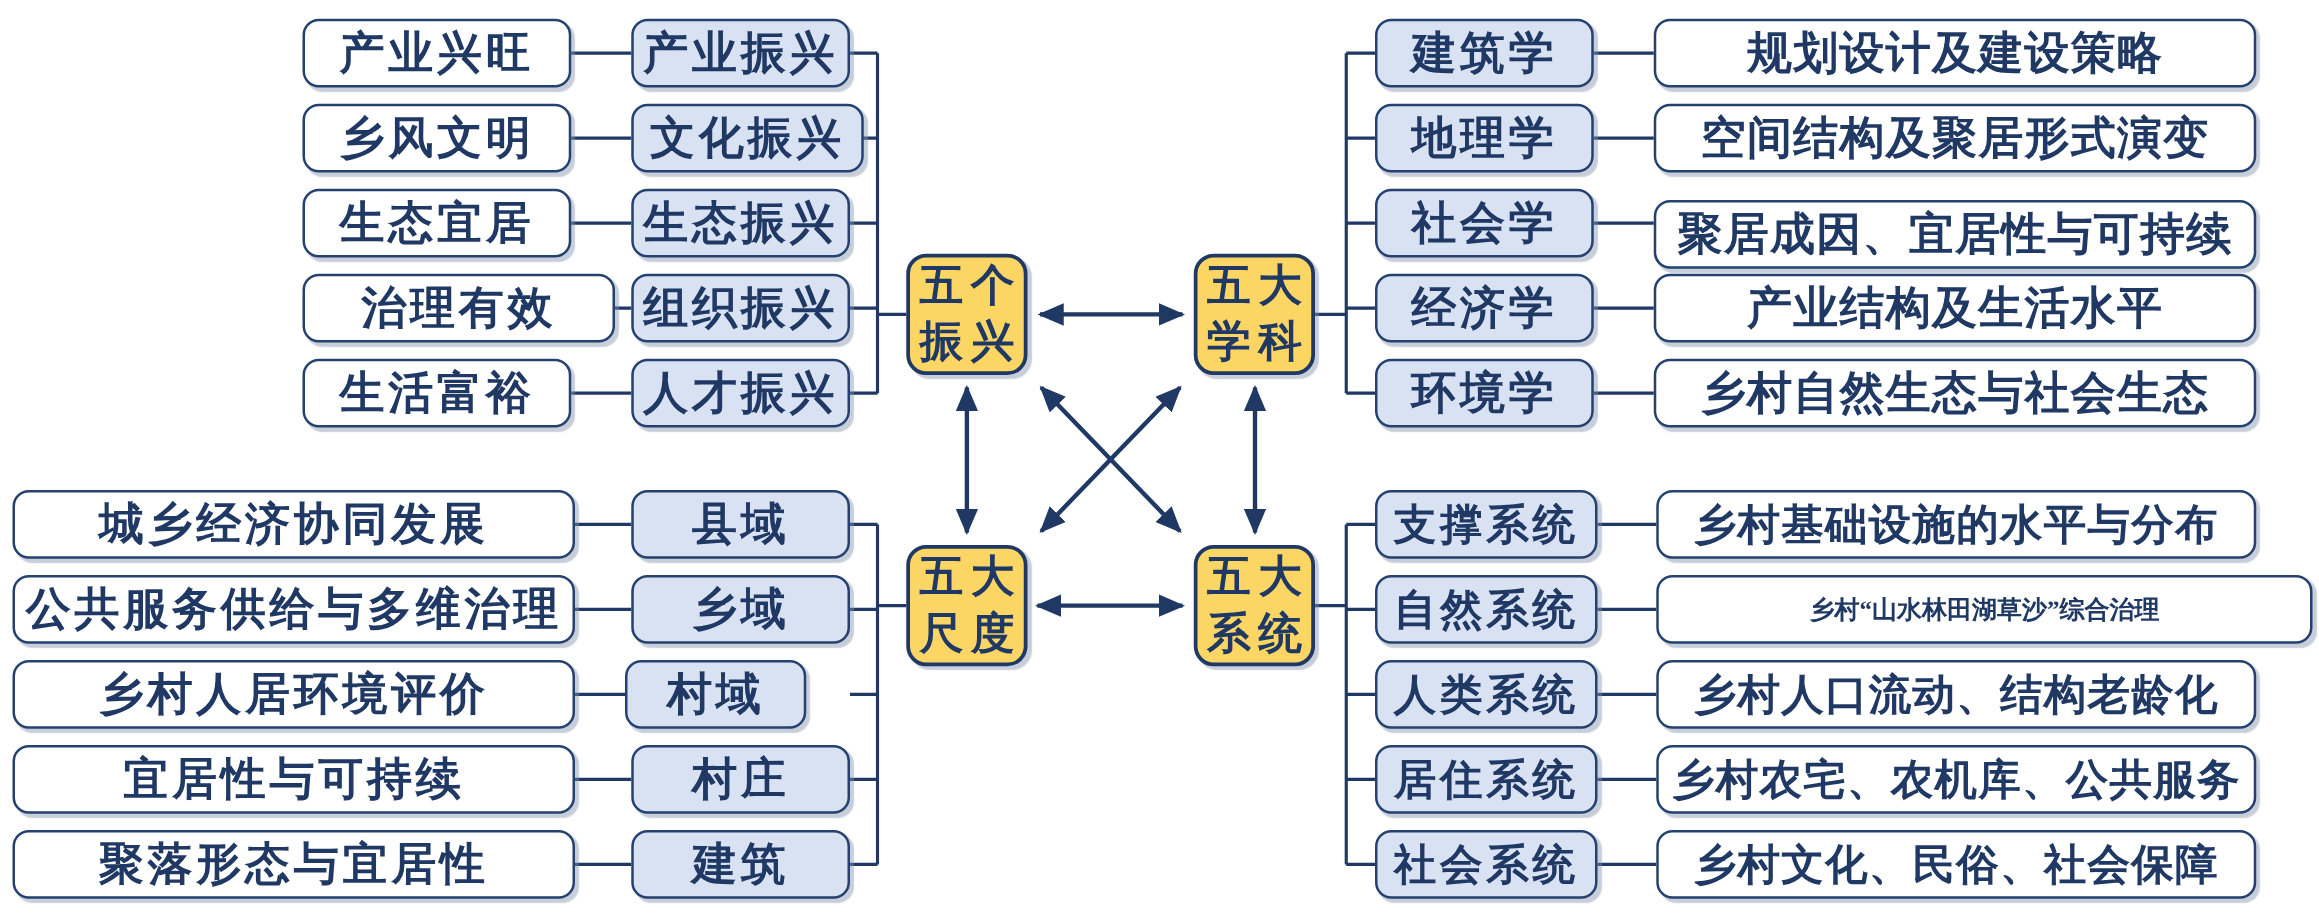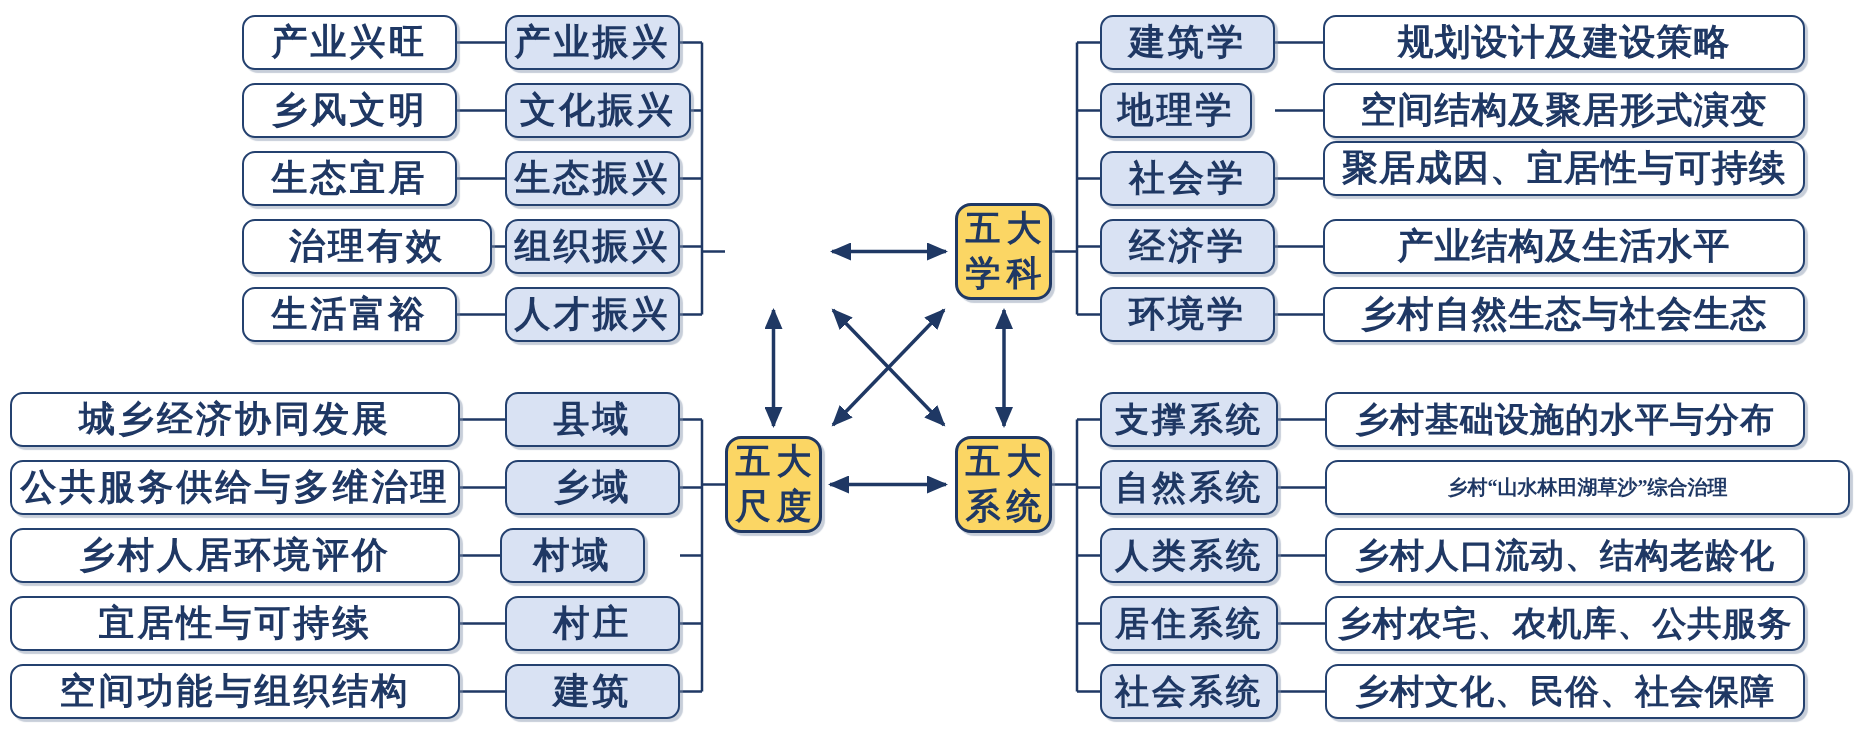--- a/index.html
+++ b/index.html
@@ -48,20 +48,24 @@
     <path fill="none" stroke="#1f3864" stroke-width="2.5" d="M1278 419.5H1325 M1077 419.5H1100 M1278 487.5H1325 M1077 487.5H1100 M1278 555.5H1325 M1077 555.5H1100 M1278 623.5H1325 M1077 623.5H1100 M1278 691.5H1325 M1077 691.5H1100 M1077 419.5V691.5 M1052 484.5H1077"></path>
 
     <line x1="832" y1="251.5" x2="946" y2="251.5" stroke="#1f3864" stroke-width="3.5" marker-start="url(#ah)" marker-end="url(#ah)"></line>
     <line x1="830" y1="484.5" x2="946" y2="484.5" stroke="#1f3864" stroke-width="3.5" marker-start="url(#ah)" marker-end="url(#ah)"></line>
     <line x1="773.5" y1="310" x2="773.5" y2="426" stroke="#1f3864" stroke-width="3.5" marker-start="url(#ah)" marker-end="url(#ah)"></line>
     <line x1="1004" y1="310" x2="1004" y2="426" stroke="#1f3864" stroke-width="3.5" marker-start="url(#ah)" marker-end="url(#ah)"></line>
     <line x1="833" y1="310" x2="944" y2="425" stroke="#1f3864" stroke-width="3.5" marker-start="url(#ah)" marker-end="url(#ah)"></line>
     <line x1="944" y1="310" x2="833" y2="425" stroke="#1f3864" stroke-width="3.5" marker-start="url(#ah)" marker-end="url(#ah)"></line>
   </svg>
 
+  <div class="hub" style="left:725px;top:203px;">
+    <span>五个</span>
+    <span>振兴</span>
+  </div>
   <div class="hub" style="left:955px;top:203px;">
     <span>五大</span>
     <span>学科</span>
   </div>
   <div class="hub" style="left:725px;top:436px;">
     <span>五大</span>
     <span>尺度</span>
   </div>
   <div class="hub" style="left:955px;top:436px;">
     <span>五大</span>
@@ -77,40 +81,40 @@
     <div class="nbox blue" style="left:505px;top:151px;width:175px;">生态振兴</div>
     <div class="nbox" style="left:242px;top:219px;width:250px;">治理有效</div>
     <div class="nbox blue" style="left:505px;top:219px;width:175px;">组织振兴</div>
     <div class="nbox" style="left:242px;top:287px;width:215px;">生活富裕</div>
     <div class="nbox blue" style="left:505px;top:287px;width:175px;">人才振兴</div>
   </div>
 
   <div>
     <div class="nbox blue" style="left:1100px;top:15px;width:175px;">建筑学</div>
     <div class="nbox desc" style="left:1323px;top:15px;width:482px;">规划设计及建设策略</div>
-    <div class="nbox blue" style="left:1100px;top:83px;width:152px;">地理学</div>
+    <div class="nbox blue" style="left:1100px;top:83px;width:175px;">地理学</div>
     <div class="nbox desc" style="left:1323px;top:83px;width:482px;">空间结构及聚居形式演变</div>
     <div class="nbox blue" style="left:1100px;top:151px;width:175px;">社会学</div>
-    <div class="nbox desc" style="left:1323px;top:141px;width:482px;">聚居成因、宜居性与可持续</div>
+    <div class="nbox desc" style="left:1323px;top:160px;width:482px;">聚居成因、宜居性与可持续</div>
     <div class="nbox blue" style="left:1100px;top:219px;width:175px;">经济学</div>
     <div class="nbox desc" style="left:1323px;top:219px;width:482px;">产业结构及生活水平</div>
     <div class="nbox blue" style="left:1100px;top:287px;width:175px;">环境学</div>
     <div class="nbox desc" style="left:1323px;top:287px;width:482px;">乡村自然生态与社会生态</div>
   </div>
 
   <div>
     <div class="nbox" style="left:10px;top:392px;width:450px;">城乡经济协同发展</div>
     <div class="nbox blue" style="left:505px;top:392px;width:175px;">县域</div>
     <div class="nbox" style="left:10px;top:460px;width:450px;">公共服务供给与多维治理</div>
     <div class="nbox blue" style="left:505px;top:460px;width:175px;text-align:center;">乡域</div>
     <div class="nbox" style="left:10px;top:528px;width:450px;">乡村人居环境评价</div>
     <div class="nbox blue" style="left:500px;top:528px;width:145px;">村域</div>
     <div class="nbox" style="left:10px;top:596px;width:450px;">宜居性与可持续</div>
     <div class="nbox blue" style="left:505px;top:596px;width:175px;">村庄</div>
-    <div class="nbox" style="left:10px;top:664px;width:450px;">空间功能与组织结构</div>
+    <div class="nbox" style="left:10px;top:664px;width:450px;">聚落形态与宜居性</div>
     <div class="nbox blue" style="left:505px;top:664px;width:175px;">建筑</div>
   </div>
 
   <div>
     <div class="nbox blue small" style="left:1100px;top:392px;width:178px;">支撑系统</div>
     <div class="nbox desc small" style="left:1325px;top:392px;width:480px;">乡村基础设施的水平与分布</div>
     <div class="nbox blue small" style="left:1100px;top:460px;width:178px;">自然系统</div>
     <div class="nbox desc long" style="left:1325px;top:460px;width:525px;">乡村“山水林田湖草沙”综合治理</div>
     <div class="nbox blue small" style="left:1100px;top:528px;width:178px;">人类系统</div>
     <div class="nbox desc small" style="left:1325px;top:528px;width:480px;">乡村人口流动、结构老龄化</div>

